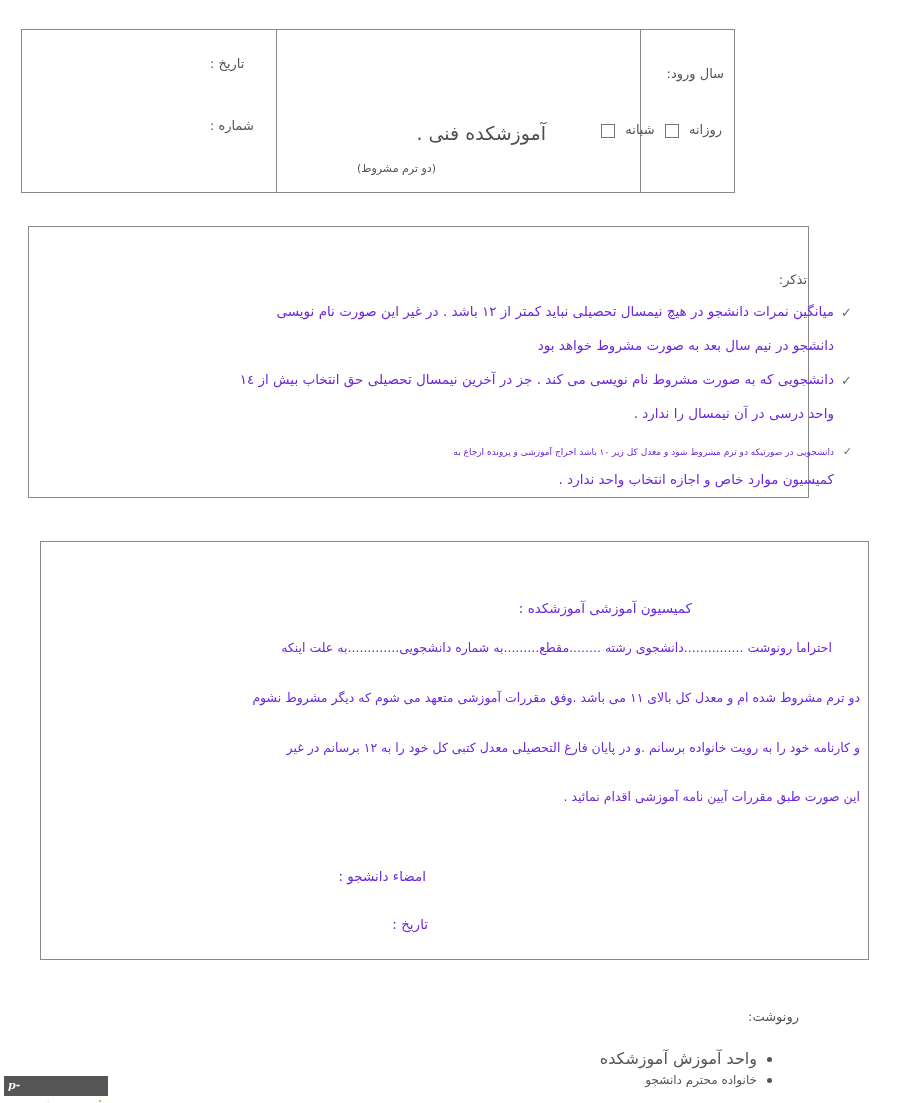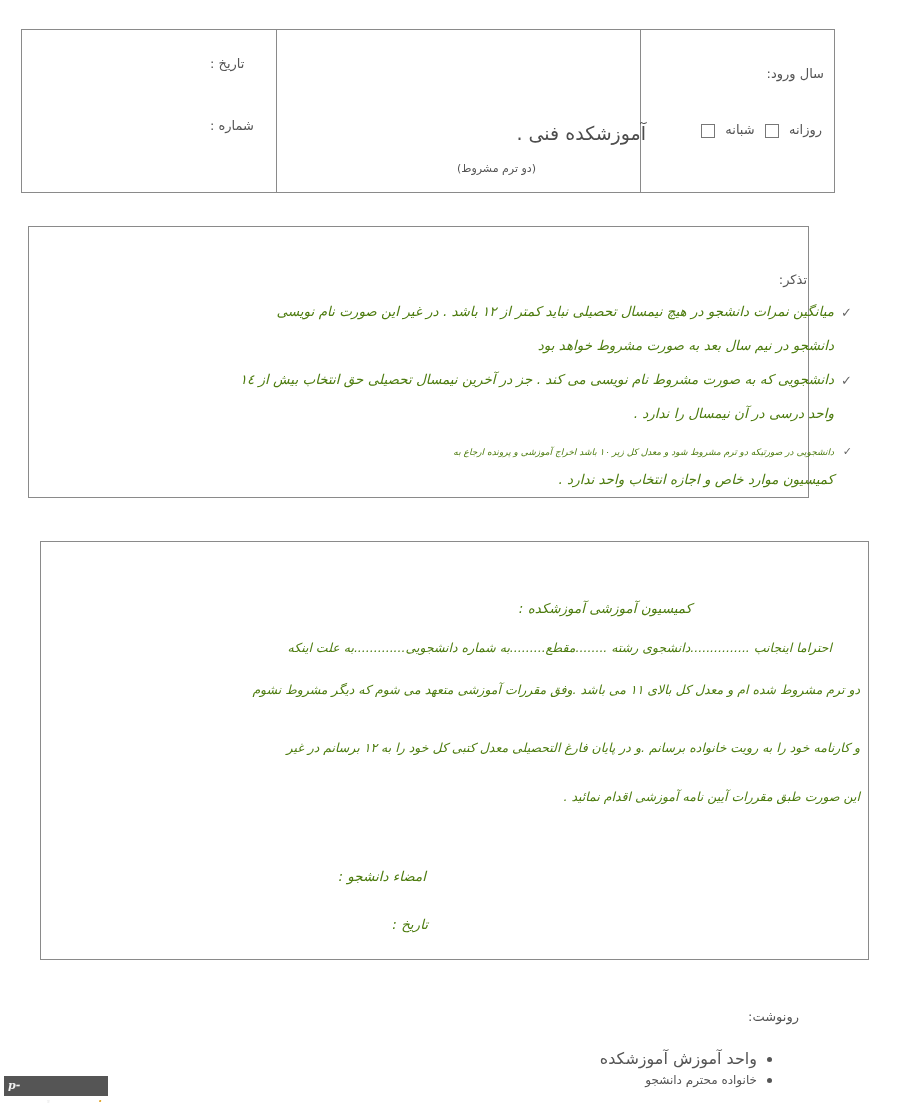--- a/index.html
+++ b/index.html
@@ -5,39 +5,39 @@
   html, body { margin: 0; padding: 0; }
   body {
     width: 900px; height: 1103px; position: relative; overflow: hidden;
     background: #ffffff;
     font-family: "DejaVu Sans", sans-serif;
     color: #4a4a4a;
   }
 
   
   .header-box {
-    position: absolute; left: 21px; top: 29px; width: 814px; height: 164px;
+    position: absolute; left: 21px; top: 29px; width: 714px; height: 164px;
     border: 1px solid #8a8a8a; box-sizing: border-box;
   }
   .hdr-div1 { position: absolute; left: 254px; top: 0; width: 1px; height: 100%; background: #8a8a8a; }
   .hdr-div2 { position: absolute; left: 618px; top: 0; width: 1px; height: 100%; background: #8a8a8a; }
 
   .txt { position: absolute; white-space: nowrap; direction: rtl; font-size: 13px; color: #555; }
   .title { font-size: 17px; color: #4d4d4d; }
   .checkbox {
     display: inline-block; width: 12px; height: 12px; border: 1px solid #777;
     vertical-align: middle; margin: 0 6px;
   }
 
   
   .reminder-box {
     position: absolute; left: 28px; top: 226px; width: 781px; height: 272px;
     border: 1px solid #8a8a8a; box-sizing: border-box;
   }
-  .para { position: absolute; right: 0; direction: rtl; font-size: 13.5px; color: #4d7c0f; white-space: nowrap; font-style: italic; }
+  .para { position: absolute; right: 0; direction: rtl; font-size: 13.5px; color: #6d28d9; white-space: nowrap; }
   .check { position: absolute; font-size: 13px; color: #666; }
   .small { font-size: 9px; letter-spacing: 0.3px; }
 
   
   .commit-box {
     position: absolute; left: 40px; top: 541px; width: 829px; height: 419px;
     border: 1px solid #8a8a8a; box-sizing: border-box;
   }
 
   .bullet { display: inline-block; width: 5px; height: 5px; background: #555; border-radius: 50%; margin-left: 10px; vertical-align: middle; }
@@ -82,22 +82,22 @@
   <div class="para" style="right:-26px; top:144px;">دانشجویی که به صورت مشروط نام نویسی می کند . جز در آخرین نیمسال تحصیلی حق انتخاب بیش از ۱٤</div>
   <div class="para" style="right:-26px; top:178px;">واحد درسی در آن نیمسال را ندارد .</div>
 
   <span class="check" style="right:-44px; top:218px; font-size:11px;">✓</span>
   <div class="para small" style="right:-26px; top:220px;">دانشجویی در صورتیکه دو ترم مشروط شود و معدل کل زیر ۱۰ باشد اخراج آموزشی و پرونده ارجاع به</div>
   <div class="para" style="right:-26px; top:244px;">کمیسیون موارد خاص و اجازه انتخاب واحد ندارد .</div>
 </div>
 
 <div class="commit-box">
   <div class="para" style="right:176px; top:58px;">کمیسیون آموزشی آموزشکده :</div>
-  <div class="para" style="right:36px; top:98px; font-size:12.5px;">احتراما اینجانب ...............دانشجوی رشته ........مقطع.........به شماره دانشجویی.............به علت اینکه</div>
-  <div class="para" style="right:8px; top:140px; font-size:12.5px;">دو ترم مشروط شده ام و معدل کل بالای ۱۱ می باشد .وفق مقررات آموزشی متعهد می شوم که دیگر مشروط نشوم</div>
+  <div class="para" style="right:36px; top:98px; font-size:12.5px;">احتراما رونوشت ...............دانشجوی رشته ........مقطع.........به شماره دانشجویی.............به علت اینکه</div>
+  <div class="para" style="right:8px; top:148px; font-size:12.5px;">دو ترم مشروط شده ام و معدل کل بالای ۱۱ می باشد .وفق مقررات آموزشی متعهد می شوم که دیگر مشروط نشوم</div>
   <div class="para" style="right:8px; top:198px; font-size:12.5px;">و کارنامه خود را به رویت خانواده برسانم .و در پایان فارغ التحصیلی معدل کتبی کل خود را به ۱۲ برسانم در غیر</div>
   <div class="para" style="right:8px; top:247px; font-size:12.5px;">این صورت طبق مقررات آیین نامه آموزشی اقدام نمائید .</div>
   <div class="para" style="right:442px; top:326px;">امضاء دانشجو :</div>
   <div class="para" style="right:440px; top:374px;">تاریخ :</div>
 </div>
 
 <div class="txt" style="right:101px; top:1009px;">رونوشت:</div>
 <div class="txt" style="right:128px; top:1049px; font-size:16px;">
   <span class="bullet"></span><span>واحد آموزش آموزشکده</span>
 </div>

